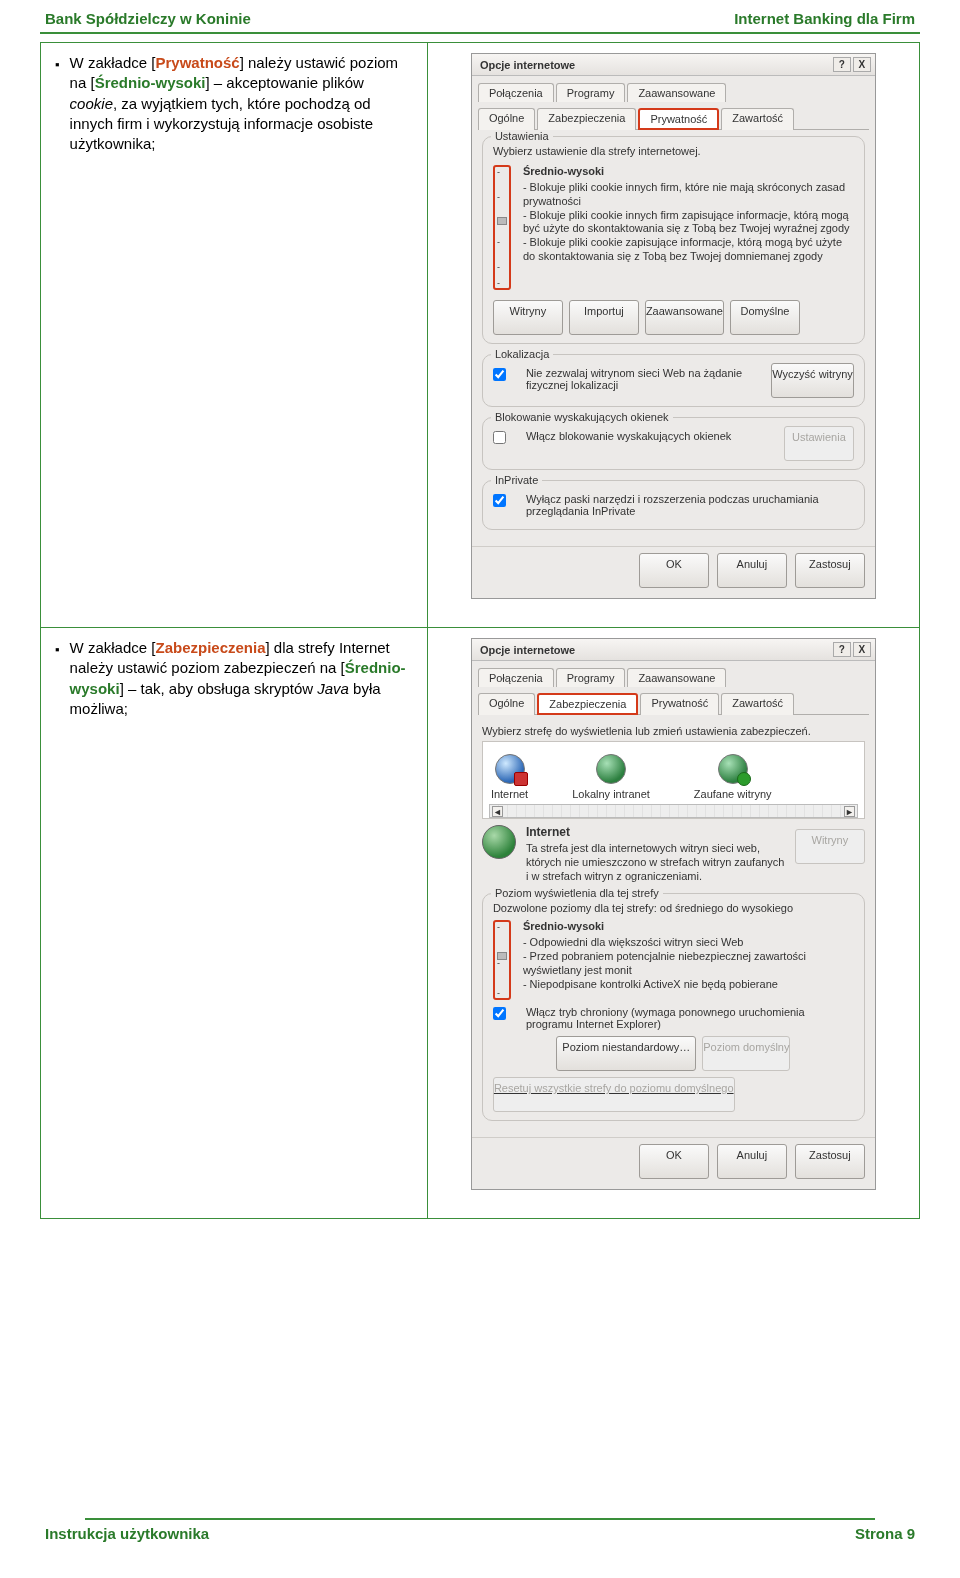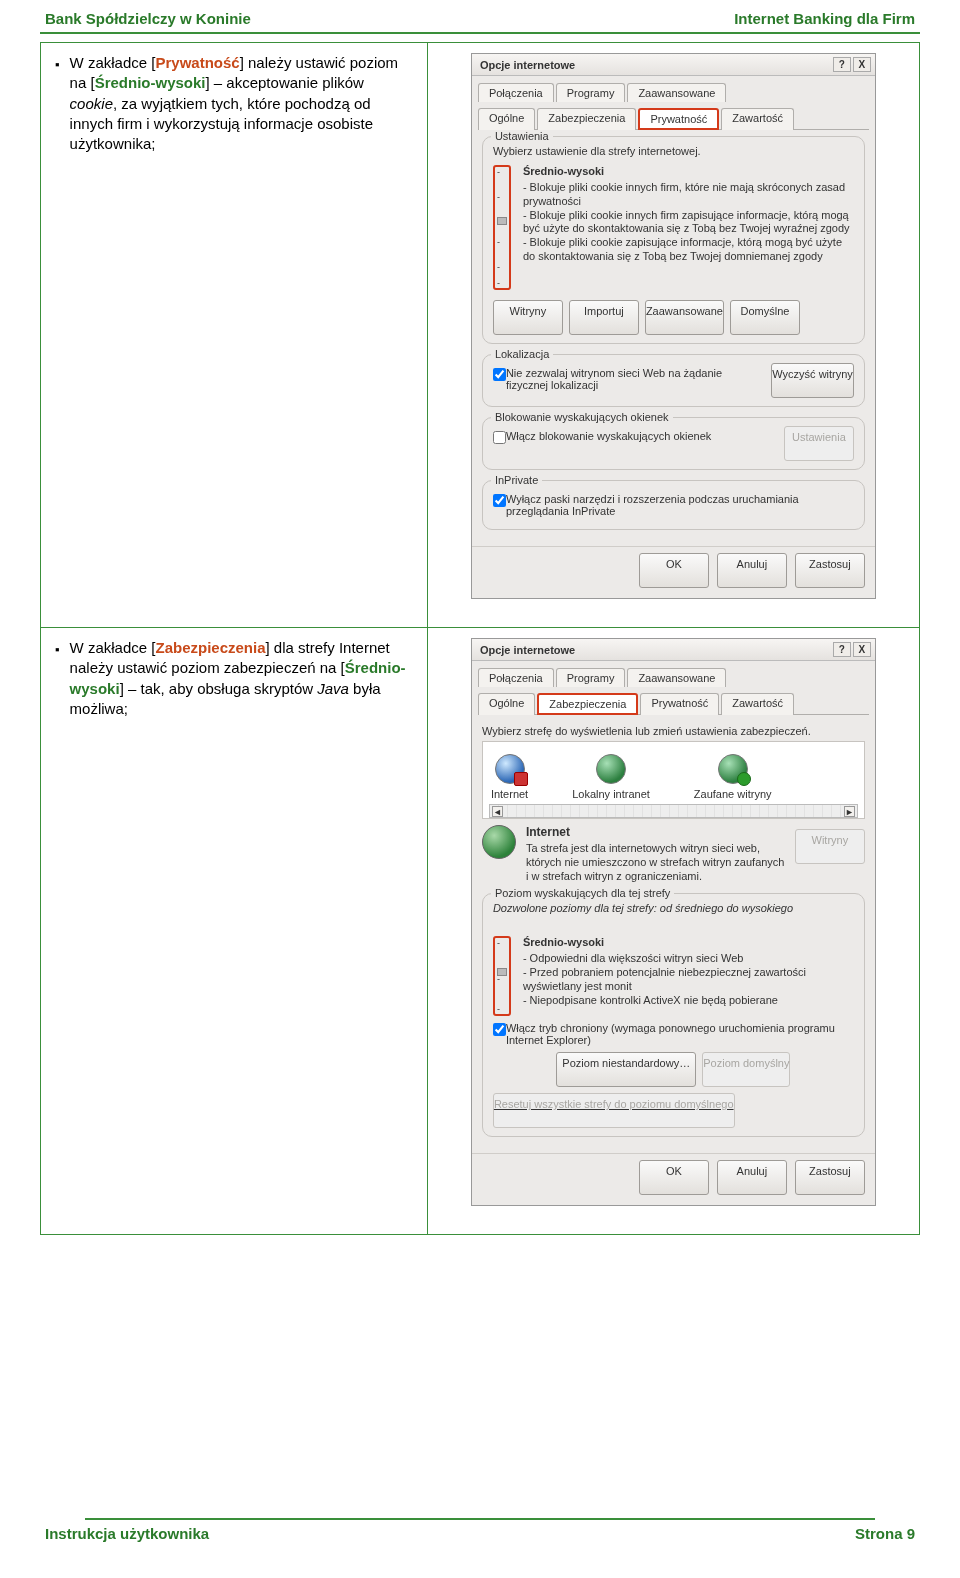--- a/index.html
+++ b/index.html
@@ -66,21 +66,21 @@
   }
   .group-title { position: absolute; top: -7px; left: 8px; background:#eceae8; padding:0 4px; font-size:11px; }
   .small { font-size: 11px; color:#333; }
   .btn {
     display:inline-block; min-width:70px; height:35px; line-height:20px;
     background:linear-gradient(#fafafa,#e3e0dc); border:1px solid #9e9b97;
     border-radius:3px; text-align:center; font-size:11px;
   }
   .btn-disabled { color:#a8a6a2; border-color:#c7c4c0; background:#eee; }
   .btn-row { display:flex; justify-content:flex-end; gap:8px; padding:6px 10px 10px 10px; border-top:1px solid #d0cdc9;}
-  .chk { display:flex; gap:0; align-items:flex-start; margin:4px 0; }
+  .chk { display:flex; gap:20px; align-items:flex-start; margin:4px 0; }
   .chk input { margin-top:1px; }
 
   .slider-wrap { display:flex; gap:12px; align-items:flex-start; }
   .slider-track {
     width:18px; height:125px; border:2px solid #d43a1a; border-radius:3px;
     position:relative; background:#eceae8;
   }
   .slider-track .tick { position:absolute; left:2px; font-size:9px; }
   .slider-handle { position:absolute; left:2px; width:10px; height:8px; background:#bbb; border:1px solid #888; }
   .slider-track.short { height:80px; }
@@ -280,22 +280,22 @@
           <div class="zonedesc">
             <div class="glb"></div>
             <div class="zonedesc-text">
               <div class="zd-title">Internet</div>
               <div>Ta strefa jest dla internetowych witryn sieci web, których nie umieszczono w strefach witryn zaufanych i w strefach witryn z ograniczeniami.</div>
             </div>
             <span class="btn btn-disabled" style="align-self:flex-start;margin-top:4px;">Witryny</span>
           </div>
 
           <div class="group" style="margin-top:10px;">
-            <span class="group-title">Poziom wyskakujących dla tej strefy</span>
-            <div class="small" style="margin-bottom:22px;font-style:italic;">Dozwolone poziomy dla tej strefy: od średniego do wysokiego</div>
+            <span class="group-title">Poziom wyświetlenia dla tej strefy</span>
+            <div class="small" style="margin-bottom:6px;">Dozwolone poziomy dla tej strefy: od średniego do wysokiego</div>
             <div class="slider-wrap">
               <div class="slider-track short">
                 <span class="tick" style="top:0;">-</span>
                 <span class="slider-handle" style="top:30px;"></span>
                 <span class="tick" style="top:36px;">-</span>
                 <span class="tick" style="bottom:0;">-</span>
               </div>
               <div style="flex:1;">
                 <div class="policy-h">Średnio-wysoki</div>
                 <div class="policy-list">

